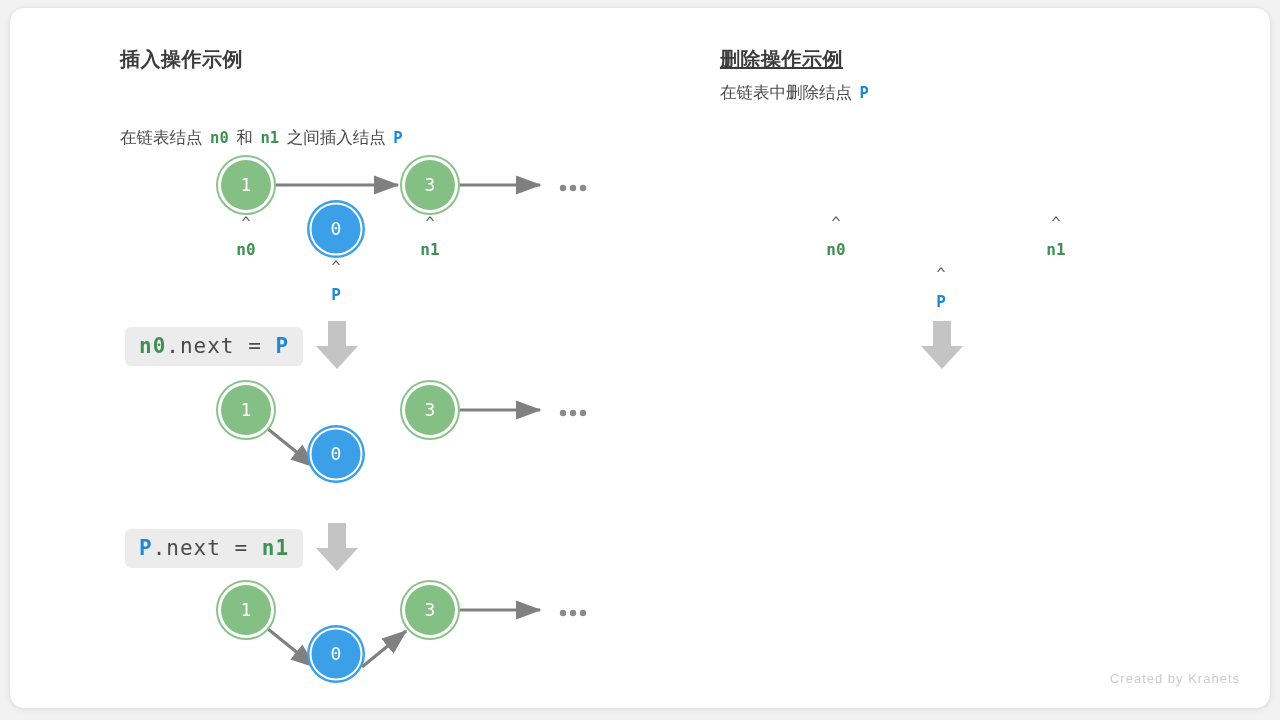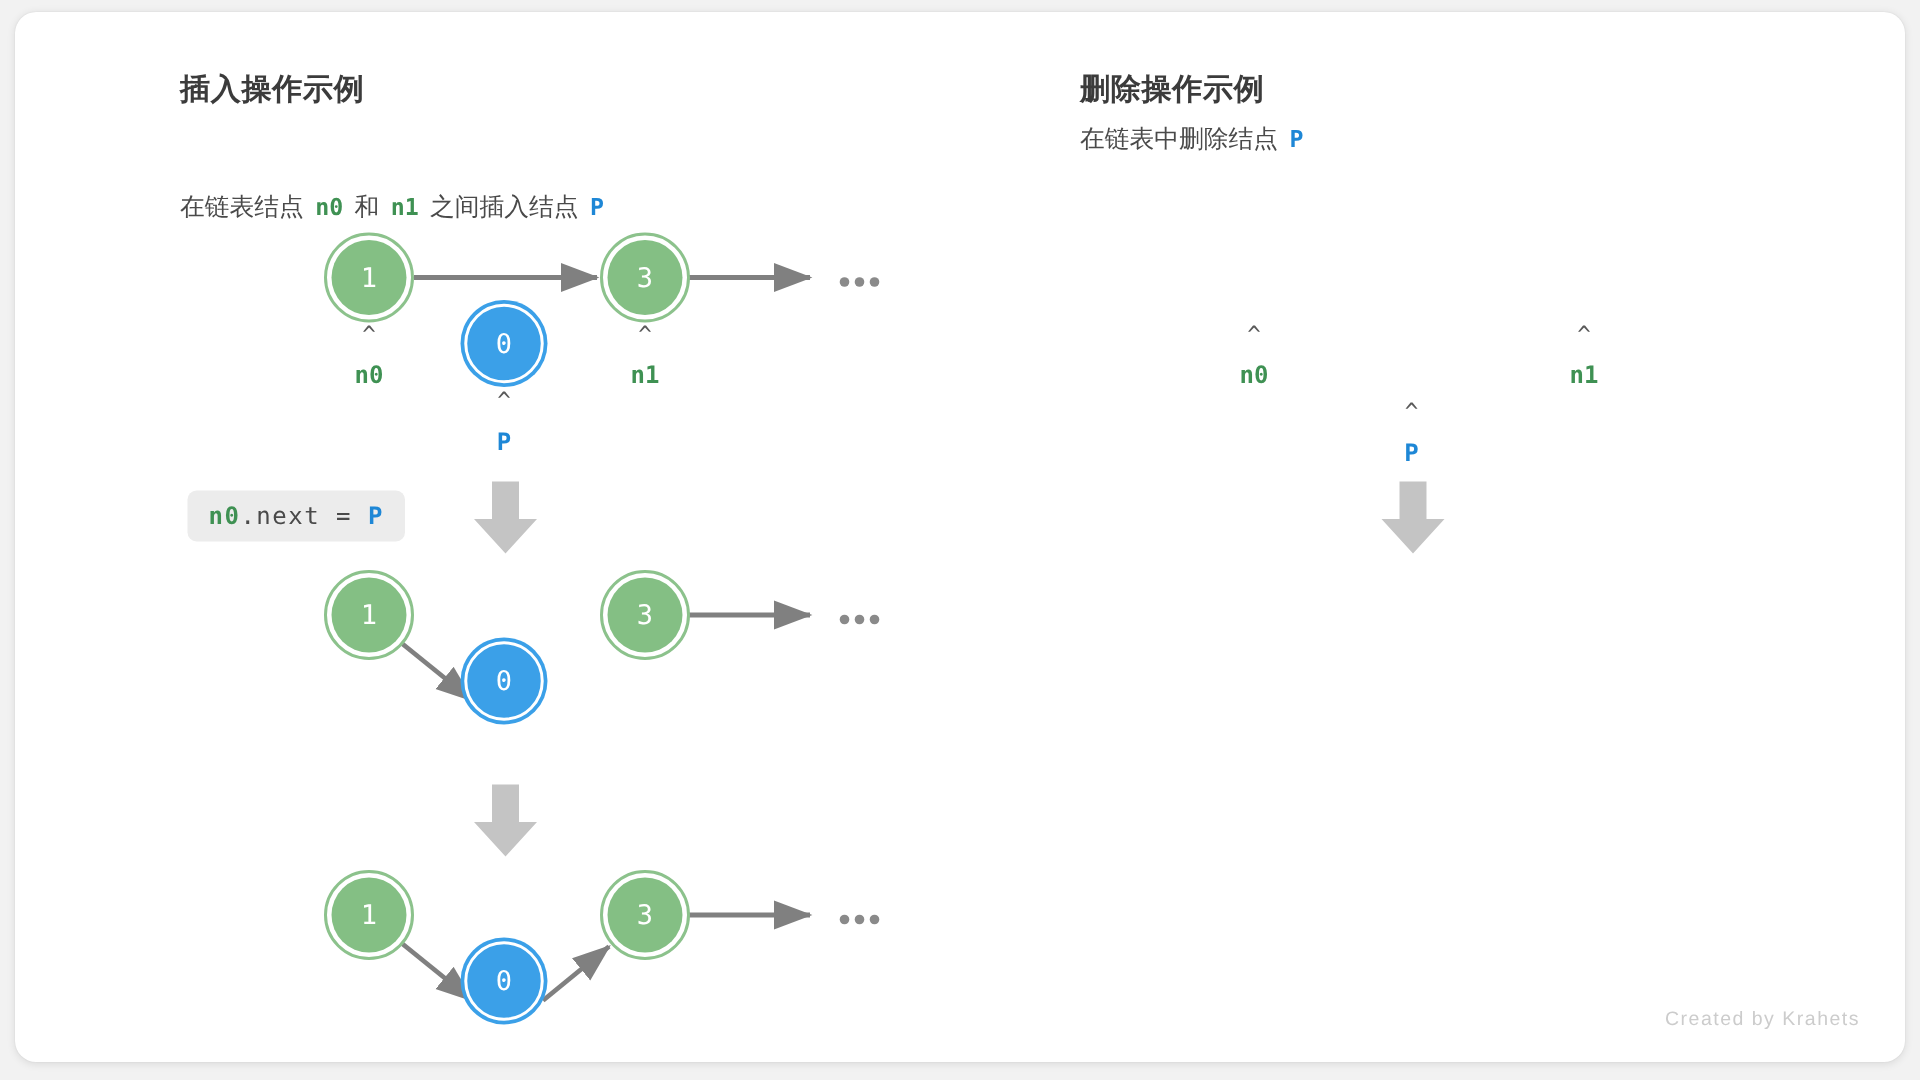--- a/index.html
+++ b/index.html
@@ -49,21 +49,21 @@
   .tok-green { color: #3f9153; }
   .tok-blue  { color: #1e87d6; }
 
   
   .code-chip {
     position: absolute;
     background: #ececec;
     border-radius: 6px;
     padding: 7px 14px 8px 14px;
     font-family: "DejaVu Sans Mono", monospace;
-    font-size: 16px;
+    font-size: 21px;
     color: #4a4a4a;
     white-space: nowrap;
     letter-spacing: 1px;
   }
   .code-chip b { font-weight: bold; }
 
   
   .down-arrow { position: absolute; }
 
   
@@ -187,20 +187,23 @@
           <circle cx="240" cy="47" r="25" fill="#84bf84"></circle>
           <text x="240" y="53" text-anchor="middle" fill="#ffffff" font-family="DejaVu Sans Mono, monospace" font-size="18">3</text>
         </g>
         <g>
           <circle cx="373" cy="50" r="3.2" fill="#8a8a8a"></circle>
           <circle cx="383" cy="50" r="3.2" fill="#8a8a8a"></circle>
           <circle cx="393" cy="50" r="3.2" fill="#8a8a8a"></circle>
         </g>
       </svg>
 
+      <div class="code-chip" style="left:115px; top:521px;">
+        <b class="tok-blue">P</b><span>.next = </span><b class="tok-green">n1</b>
+      </div>
       <svg class="down-arrow" style="left:303px; top:513px;" width="48" height="52">
         <path d="M15,2 L33,2 L33,27 L45,27 L24,50 L3,27 L15,27 z" fill="#c4c4c4"></path>
       </svg>
 
       <svg class="row-svg" style="left:180px; top:555px;" width="420" height="130">
         <line x1="78" y1="66" x2="125" y2="104" stroke="#808080" stroke-width="3.2" marker-end="url(#ah-gray)"></line>
         <line x1="172" y1="104" x2="216" y2="68" stroke="#808080" stroke-width="3.2" marker-end="url(#ah-gray)"></line>
         <line x1="268" y1="47" x2="350" y2="47" stroke="#808080" stroke-width="3.2" marker-end="url(#ah-gray)"></line>
         <g>
           <circle cx="56" cy="47" r="29" fill="none" stroke="#8cc28c" stroke-width="2"></circle>
@@ -220,21 +223,21 @@
         <g>
           <circle cx="373" cy="50" r="3.2" fill="#8a8a8a"></circle>
           <circle cx="383" cy="50" r="3.2" fill="#8a8a8a"></circle>
           <circle cx="393" cy="50" r="3.2" fill="#8a8a8a"></circle>
         </g>
       </svg>
     </div>
 
     <div class="panel" id="panel-delete">
 
-      <div class="panel-title" style="left:70px; top:38px;">删除操作示例</div>
+      <div class="panel-title" style="left:70px; top:38px;text-decoration:underline;">删除操作示例</div>
 
       <div class="panel-subtitle" style="left:70px; top:74px;">
         <span>在链表中删除结点 </span><span class="tok tok-blue">P</span>
       </div>
 
       <div class="caret" style="left:156px; top:206px; width:60px;">^</div>
       <div class="node-label tok-green" style="left:156px; top:232px; width:60px;">n0</div>
 
       <div class="caret" style="left:261px; top:257px; width:60px;">^</div>
       <div class="node-label tok-blue" style="left:261px; top:284px; width:60px;">P</div>

